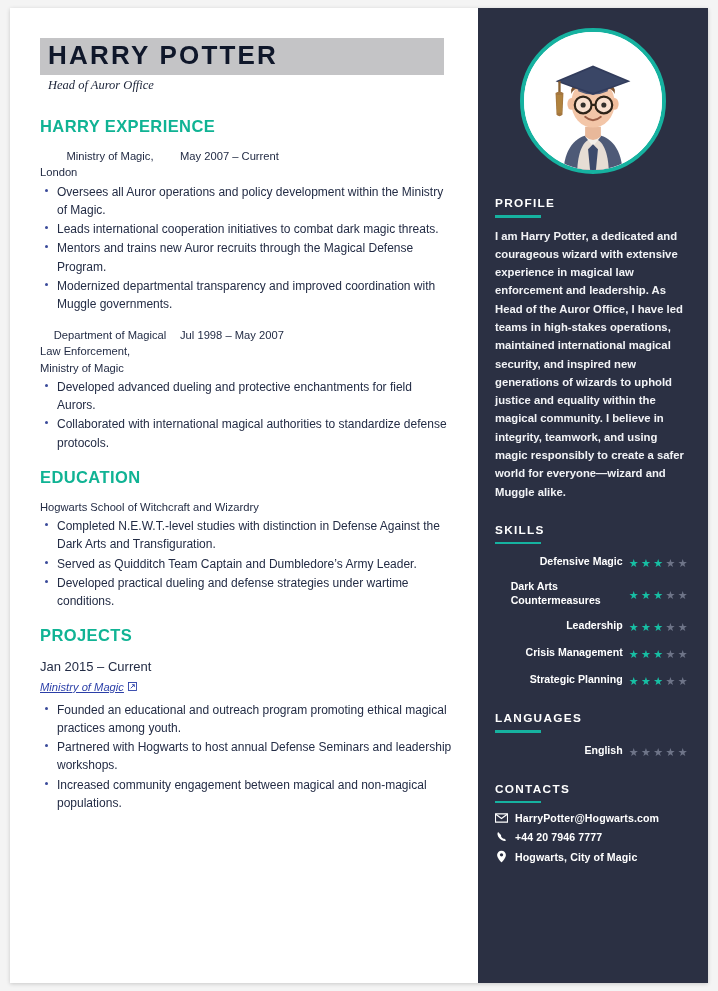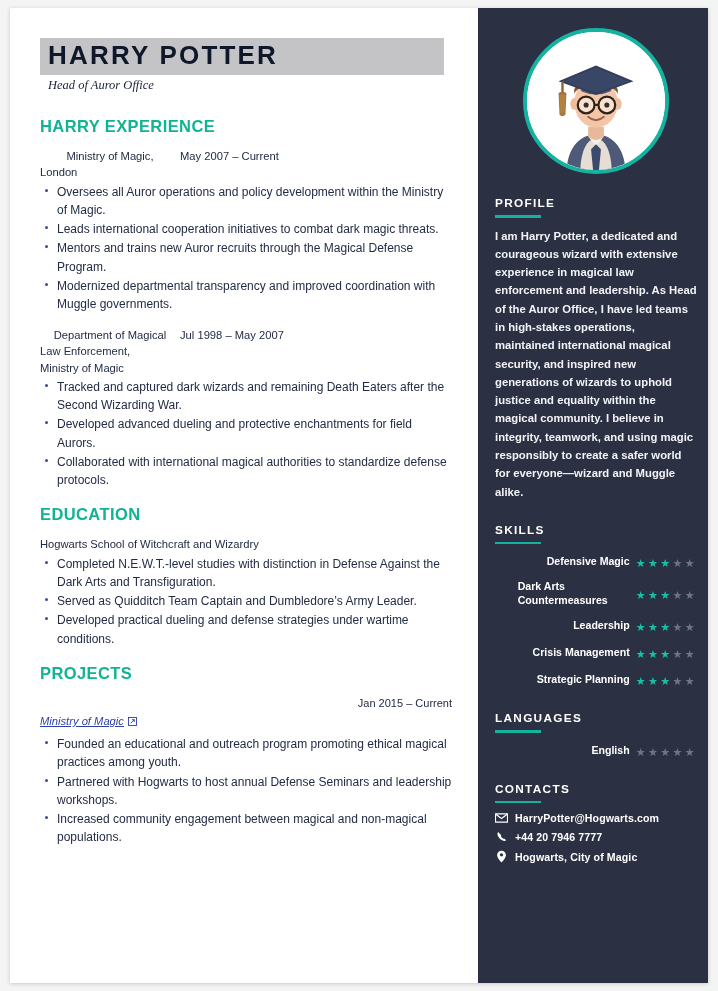--- a/index.html
+++ b/index.html
@@ -84,40 +84,40 @@
   }
   ul.bullets li::before {
     content: "";
     position: absolute;
     left: 5px; top: 6px;
     width: 3px; height: 3px;
     border-radius: 50%;
     background: #3a4a9a;
   }
 
-  .proj-date { font-size: 11px; color: #232c45; line-height: 1.5; text-align: right; }
+  .proj-date { font-size: 13px; color: #232c45; line-height: 1.5; }
   .proj-link {
     display: inline-flex;
     align-items: center;
     gap: 4px;
     font-size: 11.2px;
     font-style: italic;
     color: #2b3fa8;
     text-decoration: underline;
     margin-top: 1px;
     margin-bottom: 6px;
     cursor: pointer;
   }
   .proj-link svg { display: block; }
 
   
   #sidebar {
     width: 230px;
     background: #2b3043;
-    padding: 18px 11px 20px 17px;
+    padding: 18px 18px 20px 17px;
     color: #ffffff;
     position: relative;
   }
 
   .avatar-wrap {
     width: 146px; height: 146px;
     margin: 2px auto 0 auto;
     border-radius: 50%;
     border: 4px solid #16b2a0;
     background: #ffffff;
@@ -212,21 +212,20 @@
     </div>
 
     <div class="entry" style="margin-top:14px;">
       <div class="entry-row">
         <span class="entry-org">Department of Magical</span>
         <span class="entry-date">Jul 1998 – May 2007</span>
       </div>
       <div class="entry-sub">Law Enforcement,</div>
       <div class="entry-sub">Ministry of Magic</div>
       <ul class="bullets">
-        <li>Tracked and captured dark wizards and remaining Death Eaters after the Second Wizarding War.</li>
         <li>Developed advanced dueling and protective enchantments for field Aurors.</li>
         <li>Collaborated with international magical authorities to standardize defense protocols.</li>
       </ul>
     </div>
 
     <div class="sec-head tight">EDUCATION</div>
     <div class="entry">
       <div class="entry-sub">Hogwarts School of Witchcraft and Wizardry</div>
       <ul class="bullets">
         <li>Completed N.E.W.T.-level studies with distinction in Defense Against the Dark Arts and Transfiguration.</li>

